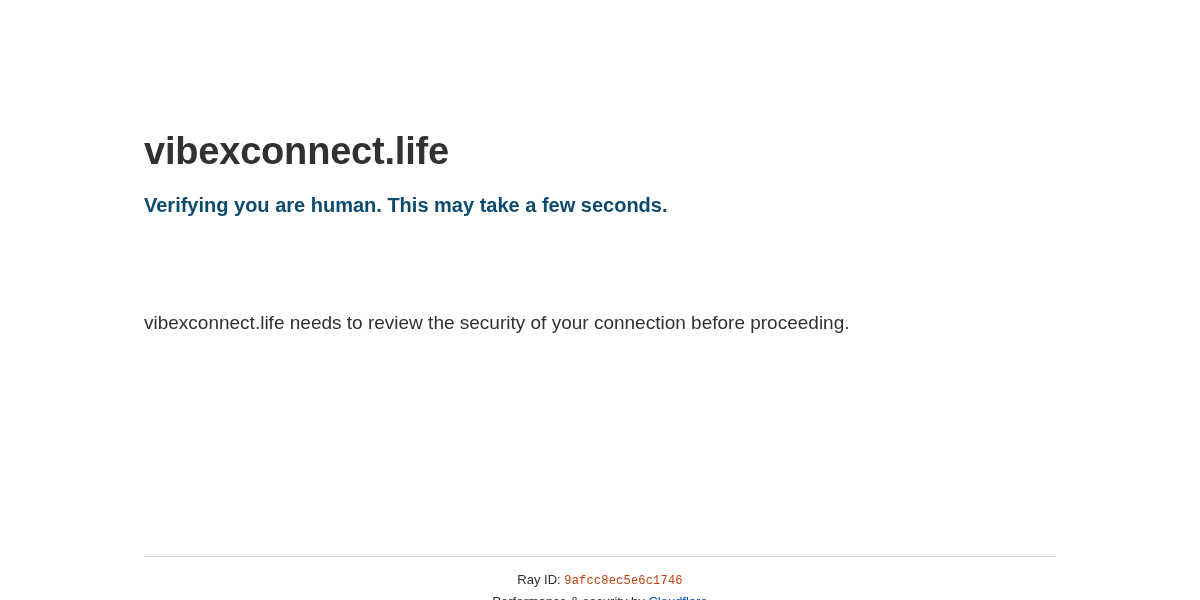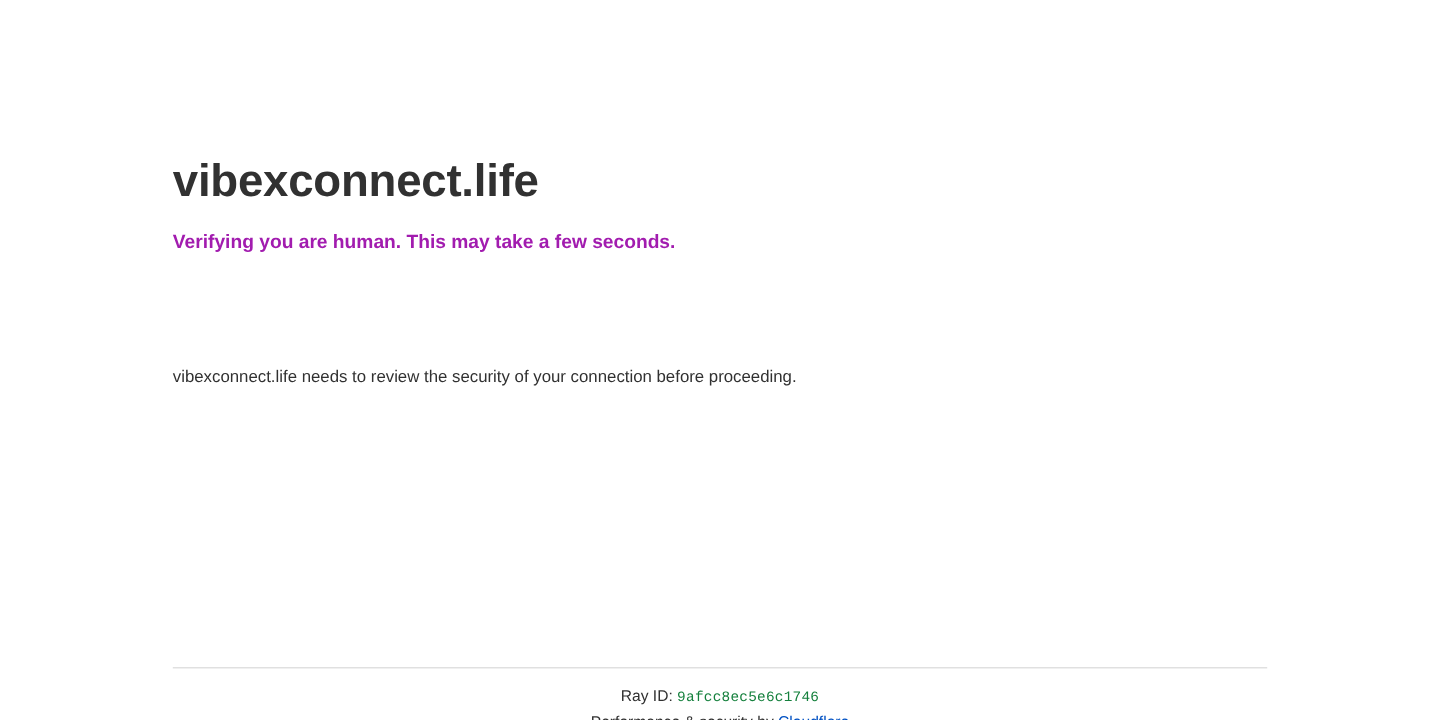--- a/index.html
+++ b/index.html
@@ -33,33 +33,33 @@
     font-size: 38px;
     line-height: 1.25;
     font-weight: 700;
     letter-spacing: -0.2px;
     color: #313131;
   }
 
   .verify-line {
     margin: 0;
     padding-top: 16px;
-    font-size: 16px;
+    font-size: 20px;
     line-height: 1.35;
     font-weight: 700;
-    color: #a21caf;
+    color: #0c4a6e;
   }
 
   .challenge-slot {
     height: 88px;
   }
 
   .explain-text {
     margin: 0;
-    font-size: 14px;
+    font-size: 19px;
     line-height: 1.72;
     font-weight: 400;
     color: #313131;
     max-width: 800px;
   }
 
   .footer {
     position: absolute;
     left: 144px;
     top: 556px;
@@ -77,21 +77,21 @@
 
   .ray-label {
     font-weight: 400;
     margin-top: 23px;
   }
 
   .ray-id {
     font-family: "Liberation Mono", monospace;
     font-size: 12px;
     letter-spacing: 0.2px;
-    color: #15803d;
+    color: #c2410c;
   }
 
   .perf-line {
     font-size: 13px;
     line-height: 1.4;
     color: #313131;
     margin-top: 3px;
   }
 
   .perf-link {

